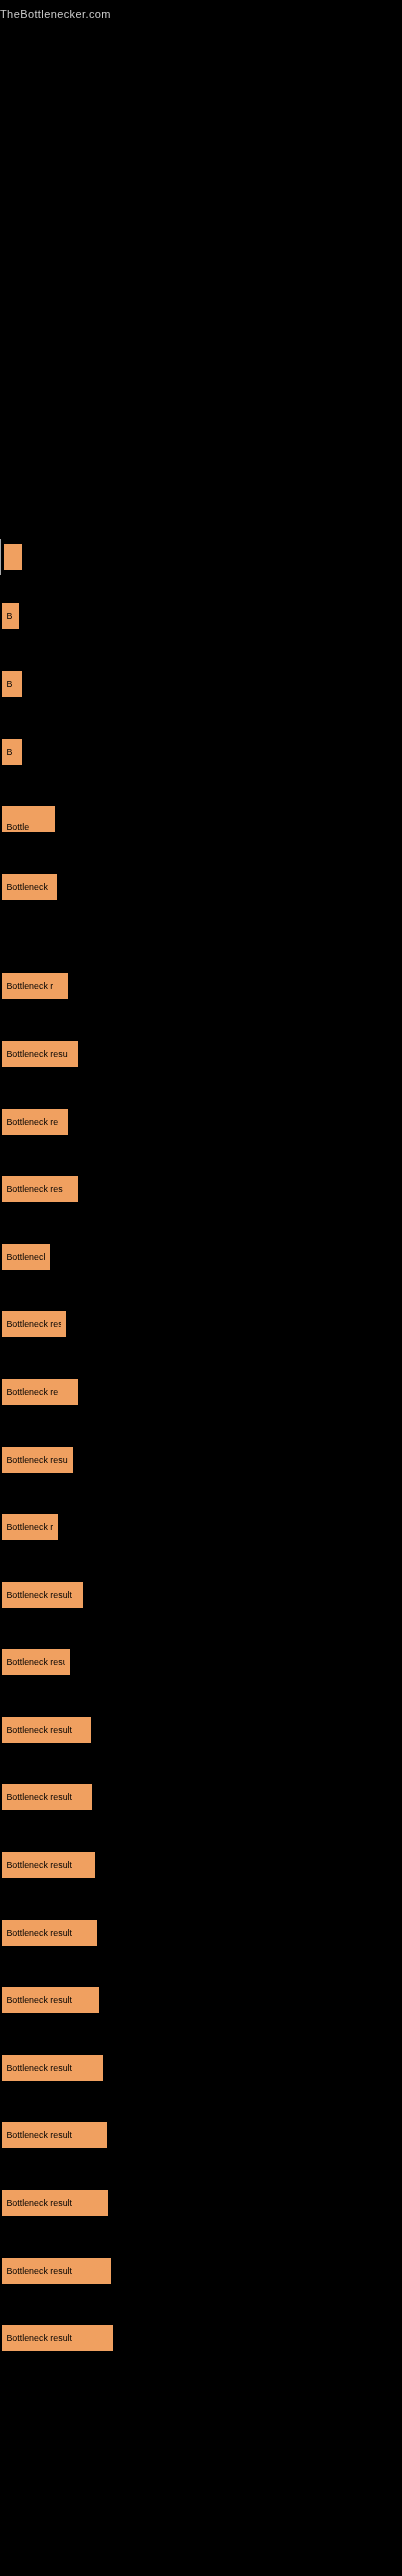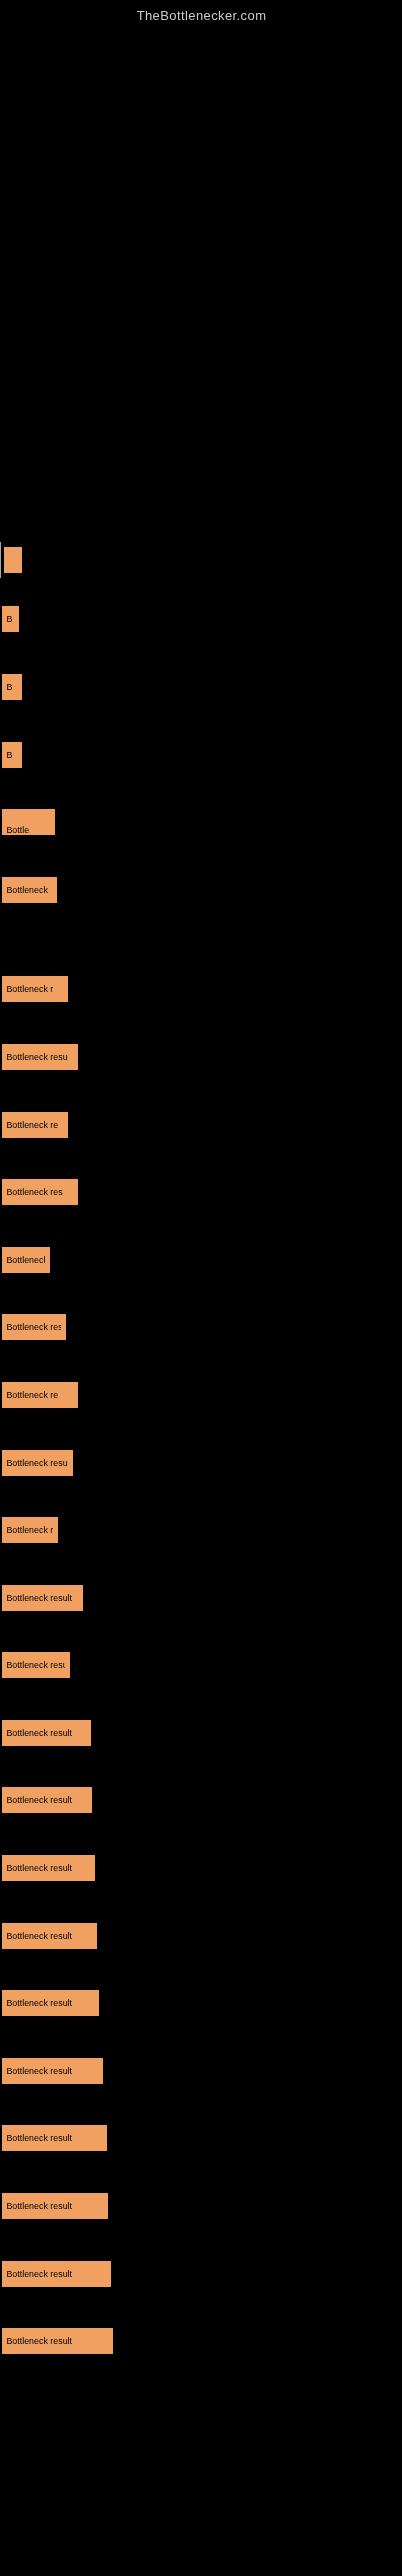--- a/index.html
+++ b/index.html
@@ -9,22 +9,21 @@
     }
     body {
       background-color: #000;
       width: 403px;
       min-height: 2576px;
       font-family: Arial, sans-serif;
       position: relative;
     }
     .site-title {
       color: #ccc;
-      text-align: center;
-      font-size: 13px;
+      font-size: 11px;
       padding: 8px 0 4px 0;
       letter-spacing: 0.4px;
     }
     .results-container {
       padding: 0 0 16px 0;
     }
     .result-item {
       display: flex;
       align-items: center;
       margin-bottom: 0px;

